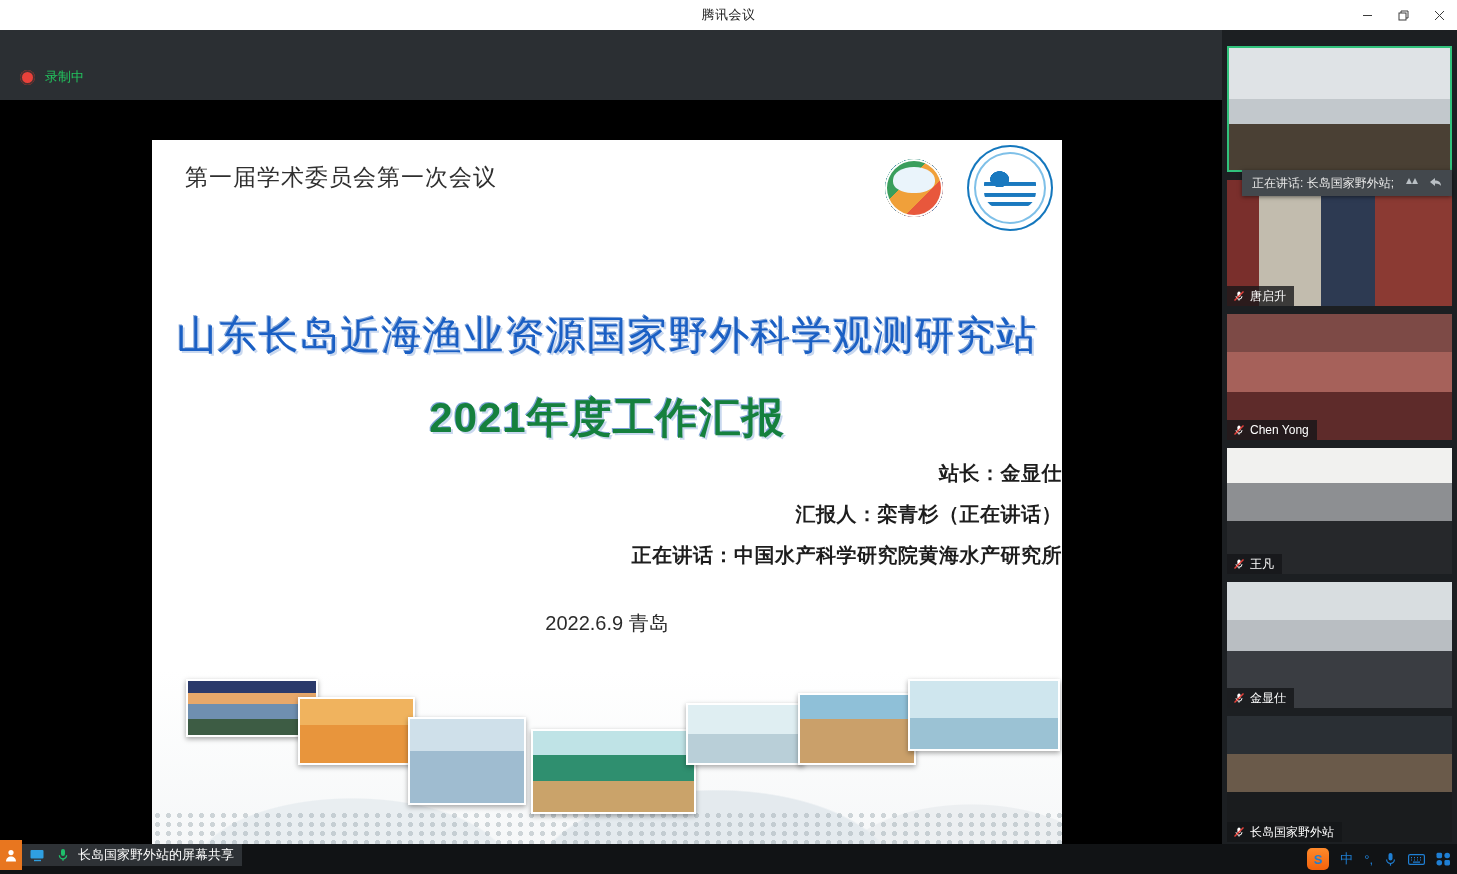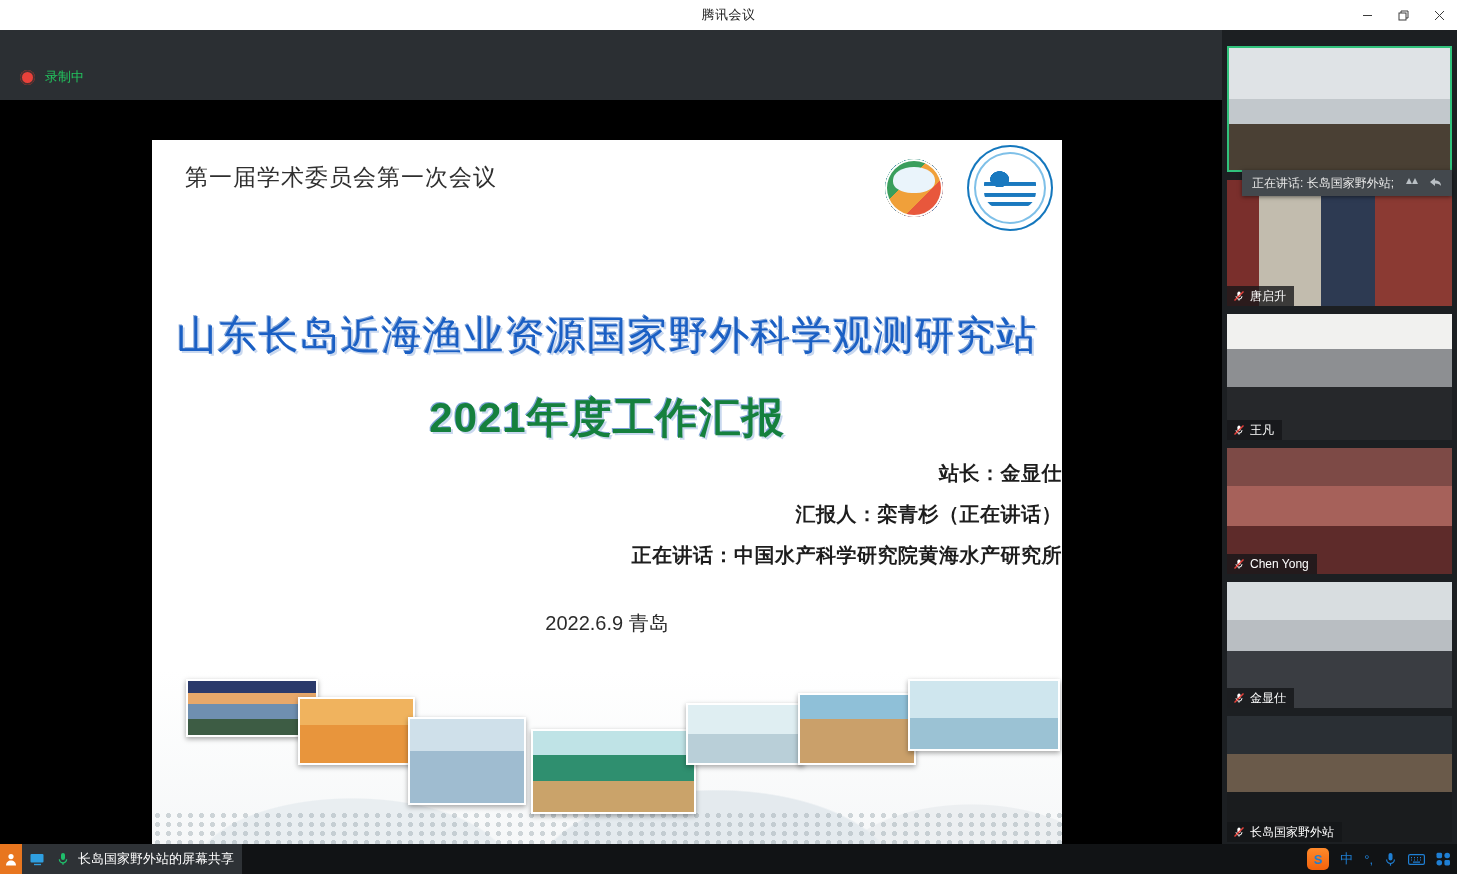--- a/index.html
+++ b/index.html
@@ -126,21 +126,21 @@
 
   .speaking{
     position:absolute; right:5px; top:140px; height:26px; display:flex; align-items:center;
     gap:10px; padding:0 8px 0 10px; background:#43484d; color:#e9e9e9; font-size:12px;
     box-shadow:0 1px 4px rgba(0,0,0,.5);
   }
   .speaking .icons{ display:flex; align-items:center; gap:6px; color:#8d9399; }
 
   
   .taskbar{ position:absolute; left:0; bottom:0; width:1457px; height:30px; background:#111315; }
-  .task-item{ position:absolute; left:0; top:0; height:30px; display:flex; align-items:center;
+  .task-item{ position:absolute; left:0; top:0; height:22px; display:flex; align-items:center;
               gap:4px; padding:0 8px 0 0; background:#2e3236; color:#fff; font-size:13px; }
   .task-icon{ width:22px; height:30px; display:flex; align-items:center; justify-content:center; }
   .task-icon.orange{ background:#e8761f; }
   .tray{ position:absolute; right:6px; top:0; height:30px; display:flex; align-items:center; gap:11px; }
   .tray span{ display:flex; align-items:center; justify-content:center; color:#1f7fd4; font-size:13px; }
   .sogou{ width:22px; height:22px; border-radius:5px;
           background:linear-gradient(#ff8a2b,#f2620c); color:#fff; font-weight:bold; font-size:15px;
           display:flex; align-items:center; justify-content:center; }
 </style>
 </head>
@@ -226,45 +226,45 @@
             <rect x="4.4" y="1.6" width="3.2" height="5.4" rx="1.6" fill="#fff"></rect>
             <path d="M3 6.2a3 3 0 0 0 6 0" fill="none" stroke="#fff" stroke-width="1"></path>
             <path d="M6 9.2v1.4" stroke="#fff" stroke-width="1"></path>
             <path d="M1.5 10.5L10.5 1.5" stroke="#e8413a" stroke-width="1.4"></path>
           </svg>
         </span>
         <span>唐启升</span>
       </div>
     </div>
 
+    <div class="tile tile-bg3">
+      <div class="nametag">
+        <span class="mic">
+          <svg width="12" height="12" viewBox="0 0 12 12">
+            <rect x="4.4" y="1.6" width="3.2" height="5.4" rx="1.6" fill="#fff"></rect>
+            <path d="M3 6.2a3 3 0 0 0 6 0" fill="none" stroke="#fff" stroke-width="1"></path>
+            <path d="M6 9.2v1.4" stroke="#fff" stroke-width="1"></path>
+            <path d="M1.5 10.5L10.5 1.5" stroke="#e8413a" stroke-width="1.4"></path>
+          </svg>
+        </span>
+        <span>Chen Yong</span>
+      </div>
+    </div>
+
     <div class="tile tile-bg4">
       <div class="nametag">
         <span class="mic">
           <svg width="12" height="12" viewBox="0 0 12 12">
             <rect x="4.4" y="1.6" width="3.2" height="5.4" rx="1.6" fill="#fff"></rect>
             <path d="M3 6.2a3 3 0 0 0 6 0" fill="none" stroke="#fff" stroke-width="1"></path>
             <path d="M6 9.2v1.4" stroke="#fff" stroke-width="1"></path>
             <path d="M1.5 10.5L10.5 1.5" stroke="#e8413a" stroke-width="1.4"></path>
           </svg>
         </span>
         <span>王凡</span>
-      </div>
-    </div>
-
-    <div class="tile tile-bg3">
-      <div class="nametag">
-        <span class="mic">
-          <svg width="12" height="12" viewBox="0 0 12 12">
-            <rect x="4.4" y="1.6" width="3.2" height="5.4" rx="1.6" fill="#fff"></rect>
-            <path d="M3 6.2a3 3 0 0 0 6 0" fill="none" stroke="#fff" stroke-width="1"></path>
-            <path d="M6 9.2v1.4" stroke="#fff" stroke-width="1"></path>
-            <path d="M1.5 10.5L10.5 1.5" stroke="#e8413a" stroke-width="1.4"></path>
-          </svg>
-        </span>
-        <span>Chen Yong</span>
       </div>
     </div>
 
     <div class="tile tile-bg5">
       <div class="nametag">
         <span class="mic">
           <svg width="12" height="12" viewBox="0 0 12 12">
             <rect x="4.4" y="1.6" width="3.2" height="5.4" rx="1.6" fill="#fff"></rect>
             <path d="M3 6.2a3 3 0 0 0 6 0" fill="none" stroke="#fff" stroke-width="1"></path>
             <path d="M6 9.2v1.4" stroke="#fff" stroke-width="1"></path>

